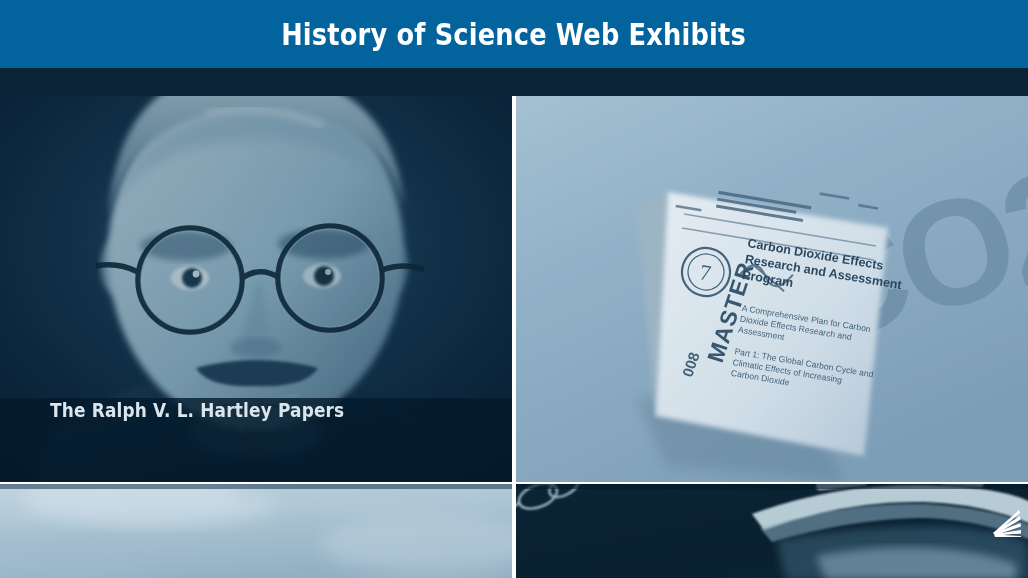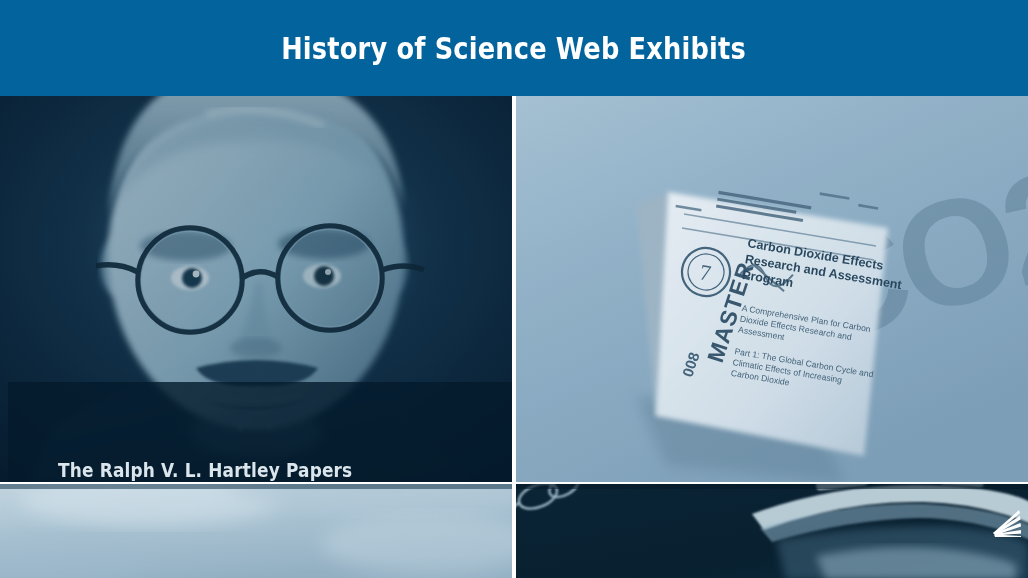--- a/index.html
+++ b/index.html
@@ -18,21 +18,21 @@
     width: 1028px;
     height: 578px;
     overflow: hidden;
   }
 
   
   .site-header {
     position: absolute;
     top: 0; left: 0;
     width: 1028px;
-    height: 96px;
+    height: 68px;
     background: #03649d;
     display: flex;
     align-items: center;
     justify-content: center;
   }
   .site-title {
     color: #ffffff;
     font-family: "Liberation Sans Narrow", "DejaVu Sans Condensed", "Liberation Sans", sans-serif;
     font-weight: bold;
     font-size: 31px;
@@ -63,26 +63,26 @@
   .tile-art {
     position: absolute;
     inset: 0;
     overflow: hidden;
   }
   .tile-art svg { display: block; width: 100%; height: 100%; }
 
   
   .tile-caption {
     position: absolute;
-    left: 8px; right: 0;
+    left: 0; right: 0;
     bottom: 0;
-    height: 100px;
+    height: 84px;
     background: rgba(4, 26, 44, 0.80);
     display: flex;
-    align-items: flex-end;
+    align-items: flex-start;
   }
   .tile--light .tile-caption { background: rgba(8, 33, 52, 0.74); }
 
   .tile-caption-text {
     color: #dbe5ec;
     font-family: "Liberation Sans Narrow", "DejaVu Sans Condensed", "Liberation Sans", sans-serif;
     font-weight: bold;
     font-size: 20px;
     letter-spacing: 0.2px;
     transform: scaleX(0.94);

